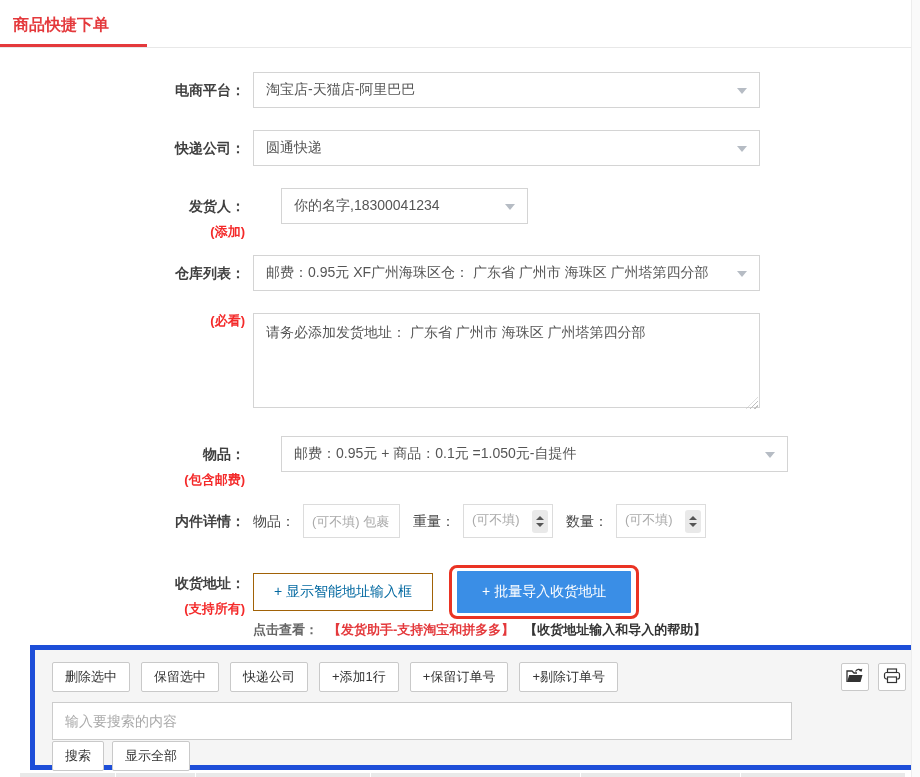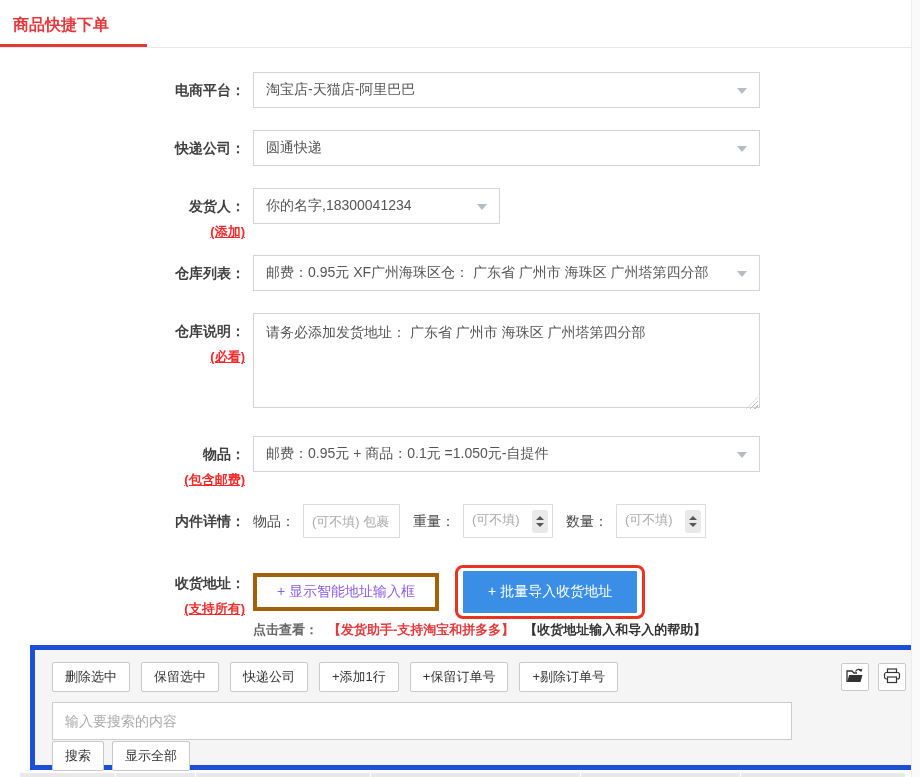--- a/index.html
+++ b/index.html
@@ -10,27 +10,27 @@
   .header { position:relative; height:47px; background:#fff; border-bottom:1px solid #e8e8e8; }
   .tab { display:inline-block; margin-left:13px; padding-top:15px; font-size:16px; font-weight:bold; color:#e4393c; cursor:pointer; }
   .tab-underline { position:absolute; left:0; top:44px; width:147px; height:3px; background:#e4393c; }
 
   
   .scrollbar { position:absolute; top:0; right:0; width:8px; height:100%; background:#fafafa; border-left:1px solid #ededed; z-index:50; }
 
   
   .form { padding-top:24px; }
   .row { display:flex; margin-bottom:22px; }
-  .row.mb16 { margin-bottom:16px; }
+  .row.mb16 { margin-bottom:16px;gap:28px; }
   .row.mb24 { margin-bottom:24px; }
   .row.mb26 { margin-bottom:26px; }
   .row.mb0  { margin-bottom:0; }
   .label-cell { width:253px; box-sizing:border-box; padding-right:8px; text-align:right; flex:none; }
   .label { font-size:14px; font-weight:bold; color:#404040; line-height:36px; white-space:nowrap; }
-  .sublabel { font-size:13px; font-weight:bold; color:#f42a2a; line-height:15px;text-decoration:underline; }
+  .sublabel { font-size:13px; font-weight:bold; color:#f42a2a; line-height:15px; }
 
   .selectbox { position:relative; box-sizing:border-box; height:36px; border:1px solid #d4d4d4; background:#fff;
                display:flex; align-items:center; padding:0 28px 0 12px; font-size:14px; color:#555;
                cursor:pointer; white-space:nowrap; overflow:hidden; }
   .selectbox.full { width:507px; }
   .selectbox.small { width:247px; }
   .caret { position:absolute; right:12px; top:15px; width:0; height:0;
            border-left:5px solid transparent; border-right:5px solid transparent; border-top:6px solid #b6bcc4; }
 
   .textarea-wrap { position:relative; width:507px; }
@@ -49,21 +49,21 @@
               height:34px; width:90px; border:1px solid #dcdcdc; padding:0 24px 4px 8px; background:#fff; margin-right:13px; }
   .num-wrap input { border:none; outline:none; width:100%; font-size:13px; color:#555; font-family:inherit; background:transparent; }
   .stepper { position:absolute; right:4px; top:5px; width:16px; height:23px; background:#e9e9e9; border-radius:3px;
              display:flex; flex-direction:column; align-items:center; justify-content:center; gap:3px; cursor:pointer; }
   .step-up { width:0; height:0; border-left:4px solid transparent; border-right:4px solid transparent; border-bottom:4px solid #555; }
   .step-down { width:0; height:0; border-left:4px solid transparent; border-right:4px solid transparent; border-top:4px solid #555; }
   .gap13 { margin-right:13px; }
 
   
   .addr-controls { display:flex; align-items:center; }
-  .btn-outline { box-sizing:border-box; height:38px; background:#fff; border:4px solid #a16207; font-size:14px; color:#8b5cf6;
+  .btn-outline { box-sizing:border-box; height:38px; background:#fff; border:1px solid #a16207; font-size:14px; color:#0369a1;
                  padding:0 20px; cursor:pointer; font-family:inherit; }
   .annotation { margin-left:16px; border:3px solid #ea3323; border-radius:8px; padding:3px 5px; display:inline-block; }
   .btn-primary { height:42px; background:#3a8ee6; color:#fff; border:none; font-size:14px; padding:0 25px;
                  cursor:pointer; font-family:inherit; border-radius:1px; }
   .help-line { margin-left:253px; margin-top:2px; font-size:13px; color:#666; font-weight:bold; }
   .help-link-red { color:#e4393c; margin-left:10px; cursor:pointer; }
   .help-link-dark { color:#333; margin-left:10px; cursor:pointer; }
 
   
   .panel { position:absolute; left:10px; top:645px; width:898px; height:125px; box-sizing:border-box;
@@ -131,21 +131,20 @@
         <div class="label">仓库列表：</div>
       </div>
       <div class="selectbox full">
         <span>邮费：0.95元 XF广州海珠区仓： 广东省 广州市 海珠区 广州塔第四分部</span>
         <span class="caret"></span>
       </div>
     </div>
 
     <div class="row mb24">
       <div class="label-cell">
-        <div class="label">仓库说明：</div>
         <div class="sublabel">(必看)</div>
       </div>
       <div class="textarea-wrap">
         <textarea class="note" style="">请务必添加发货地址： 广东省 广州市 海珠区 广州塔第四分部</textarea>
         <div class="resize-grip"></div>
       </div>
     </div>
 
     <div class="row mb16">
       <div class="label-cell">

